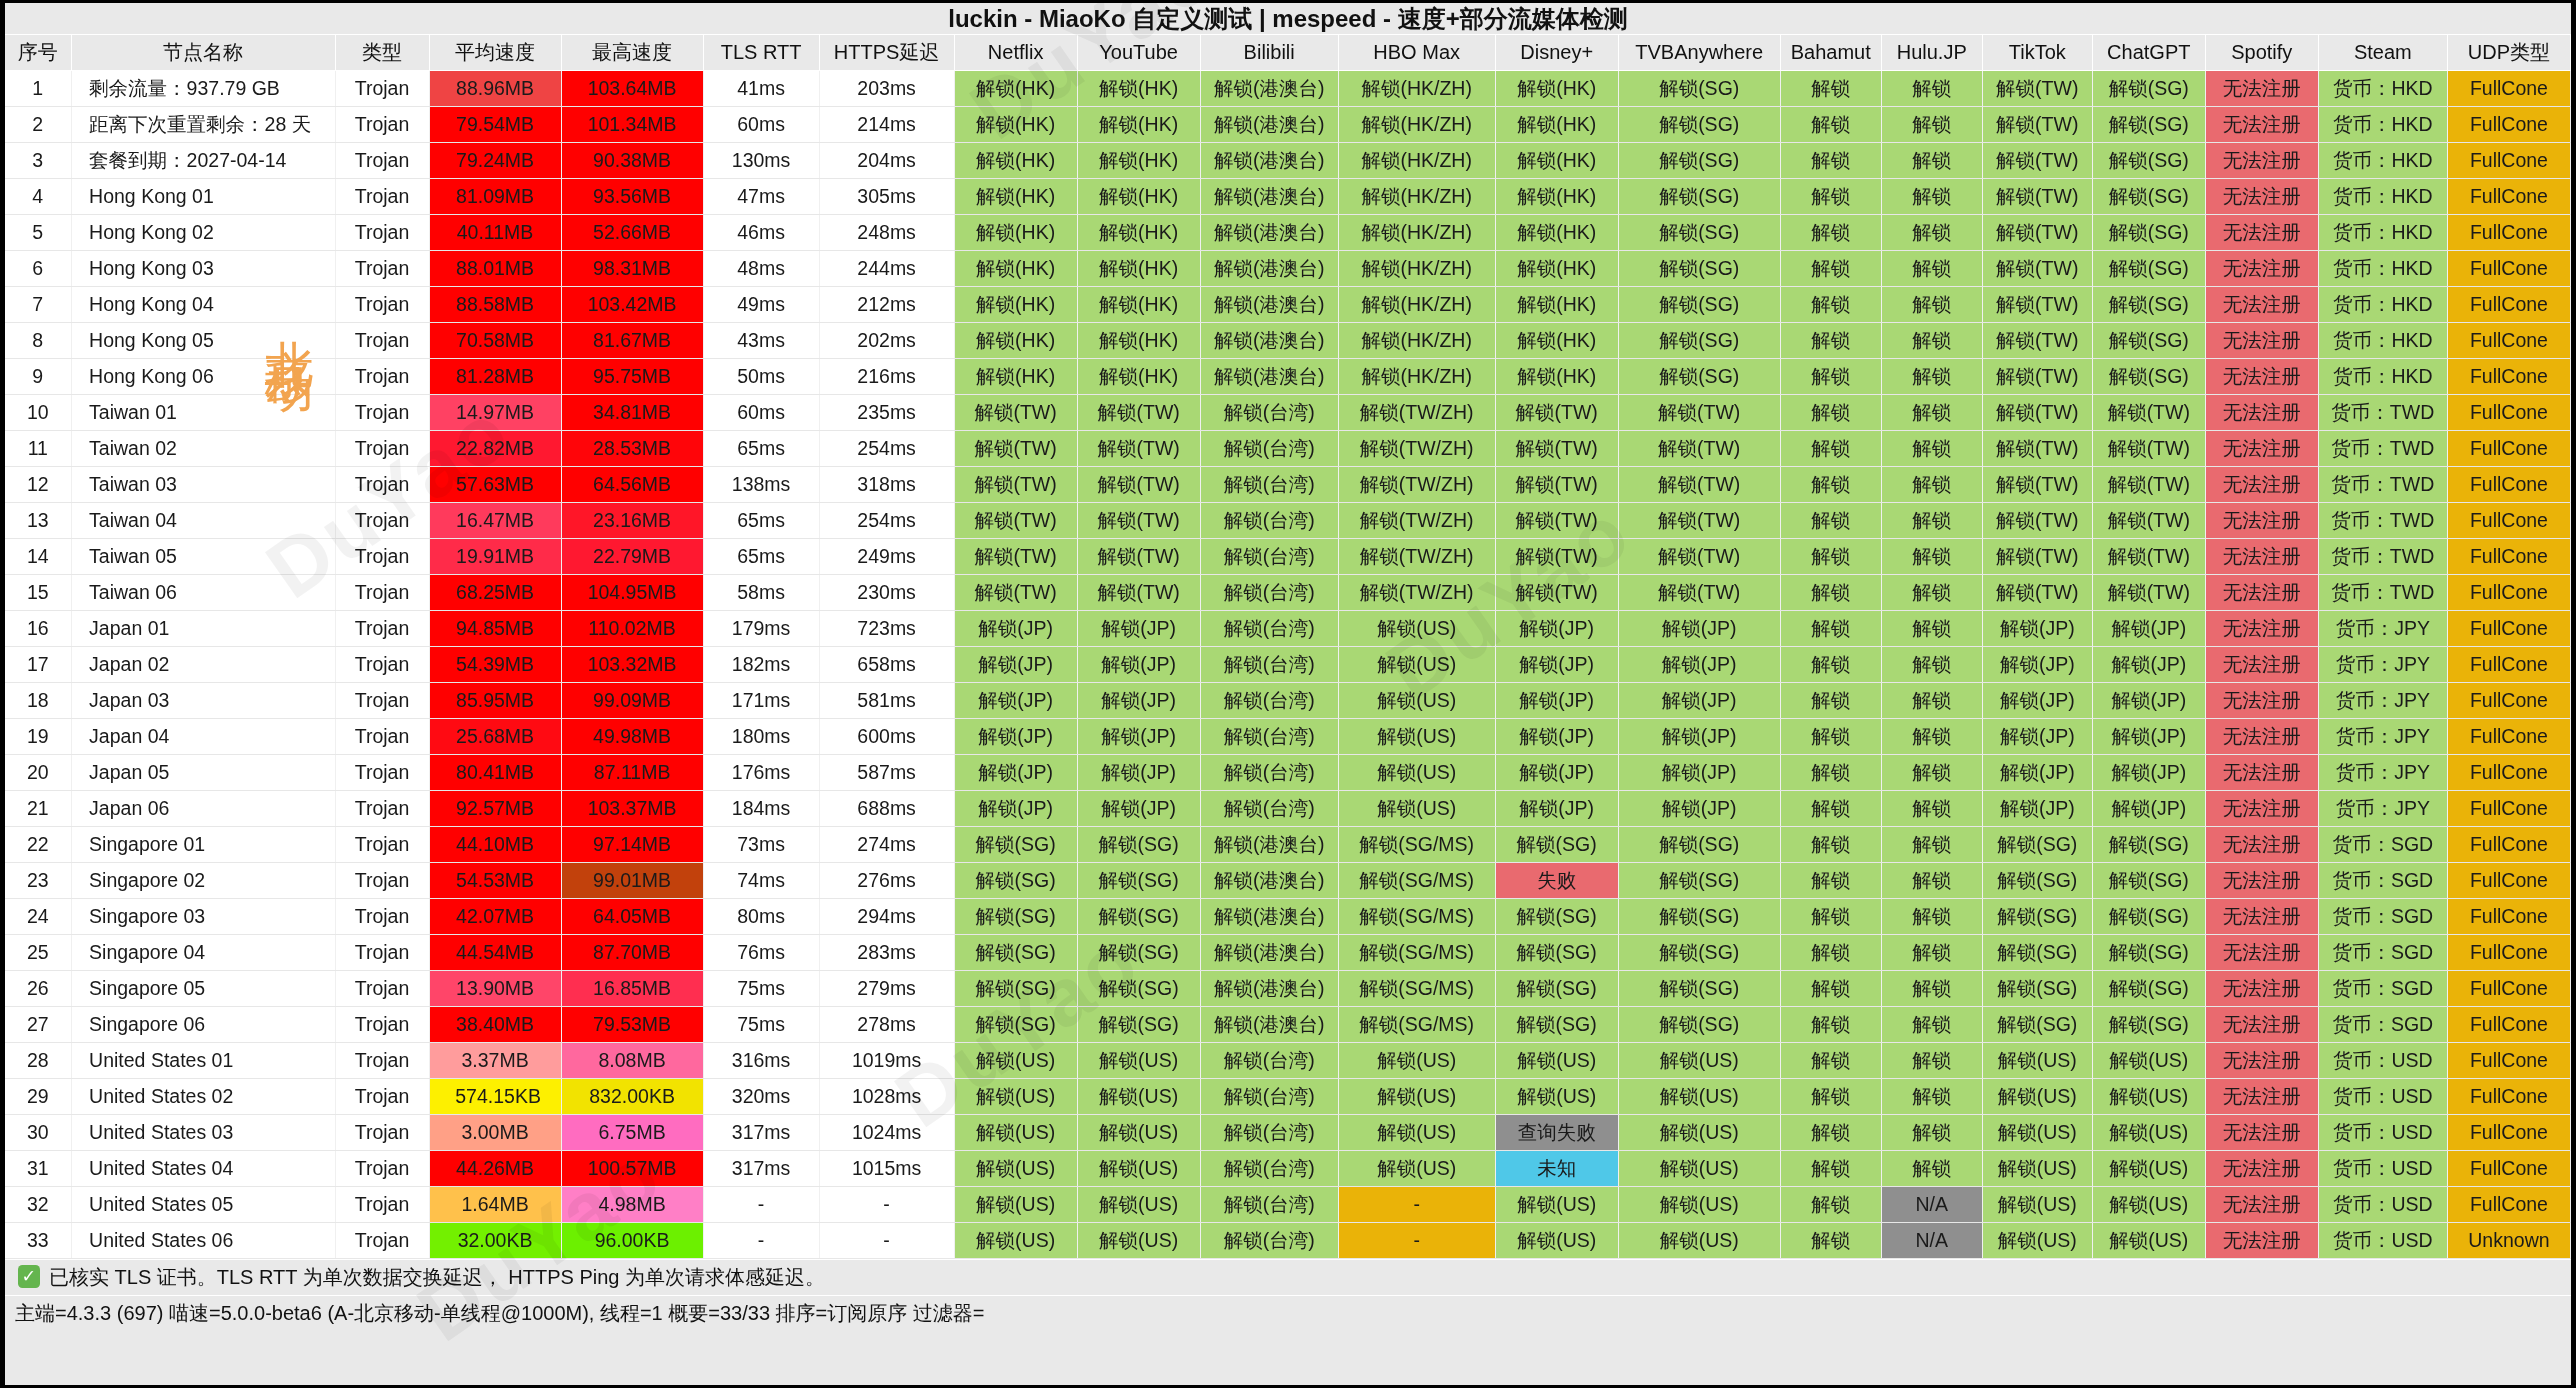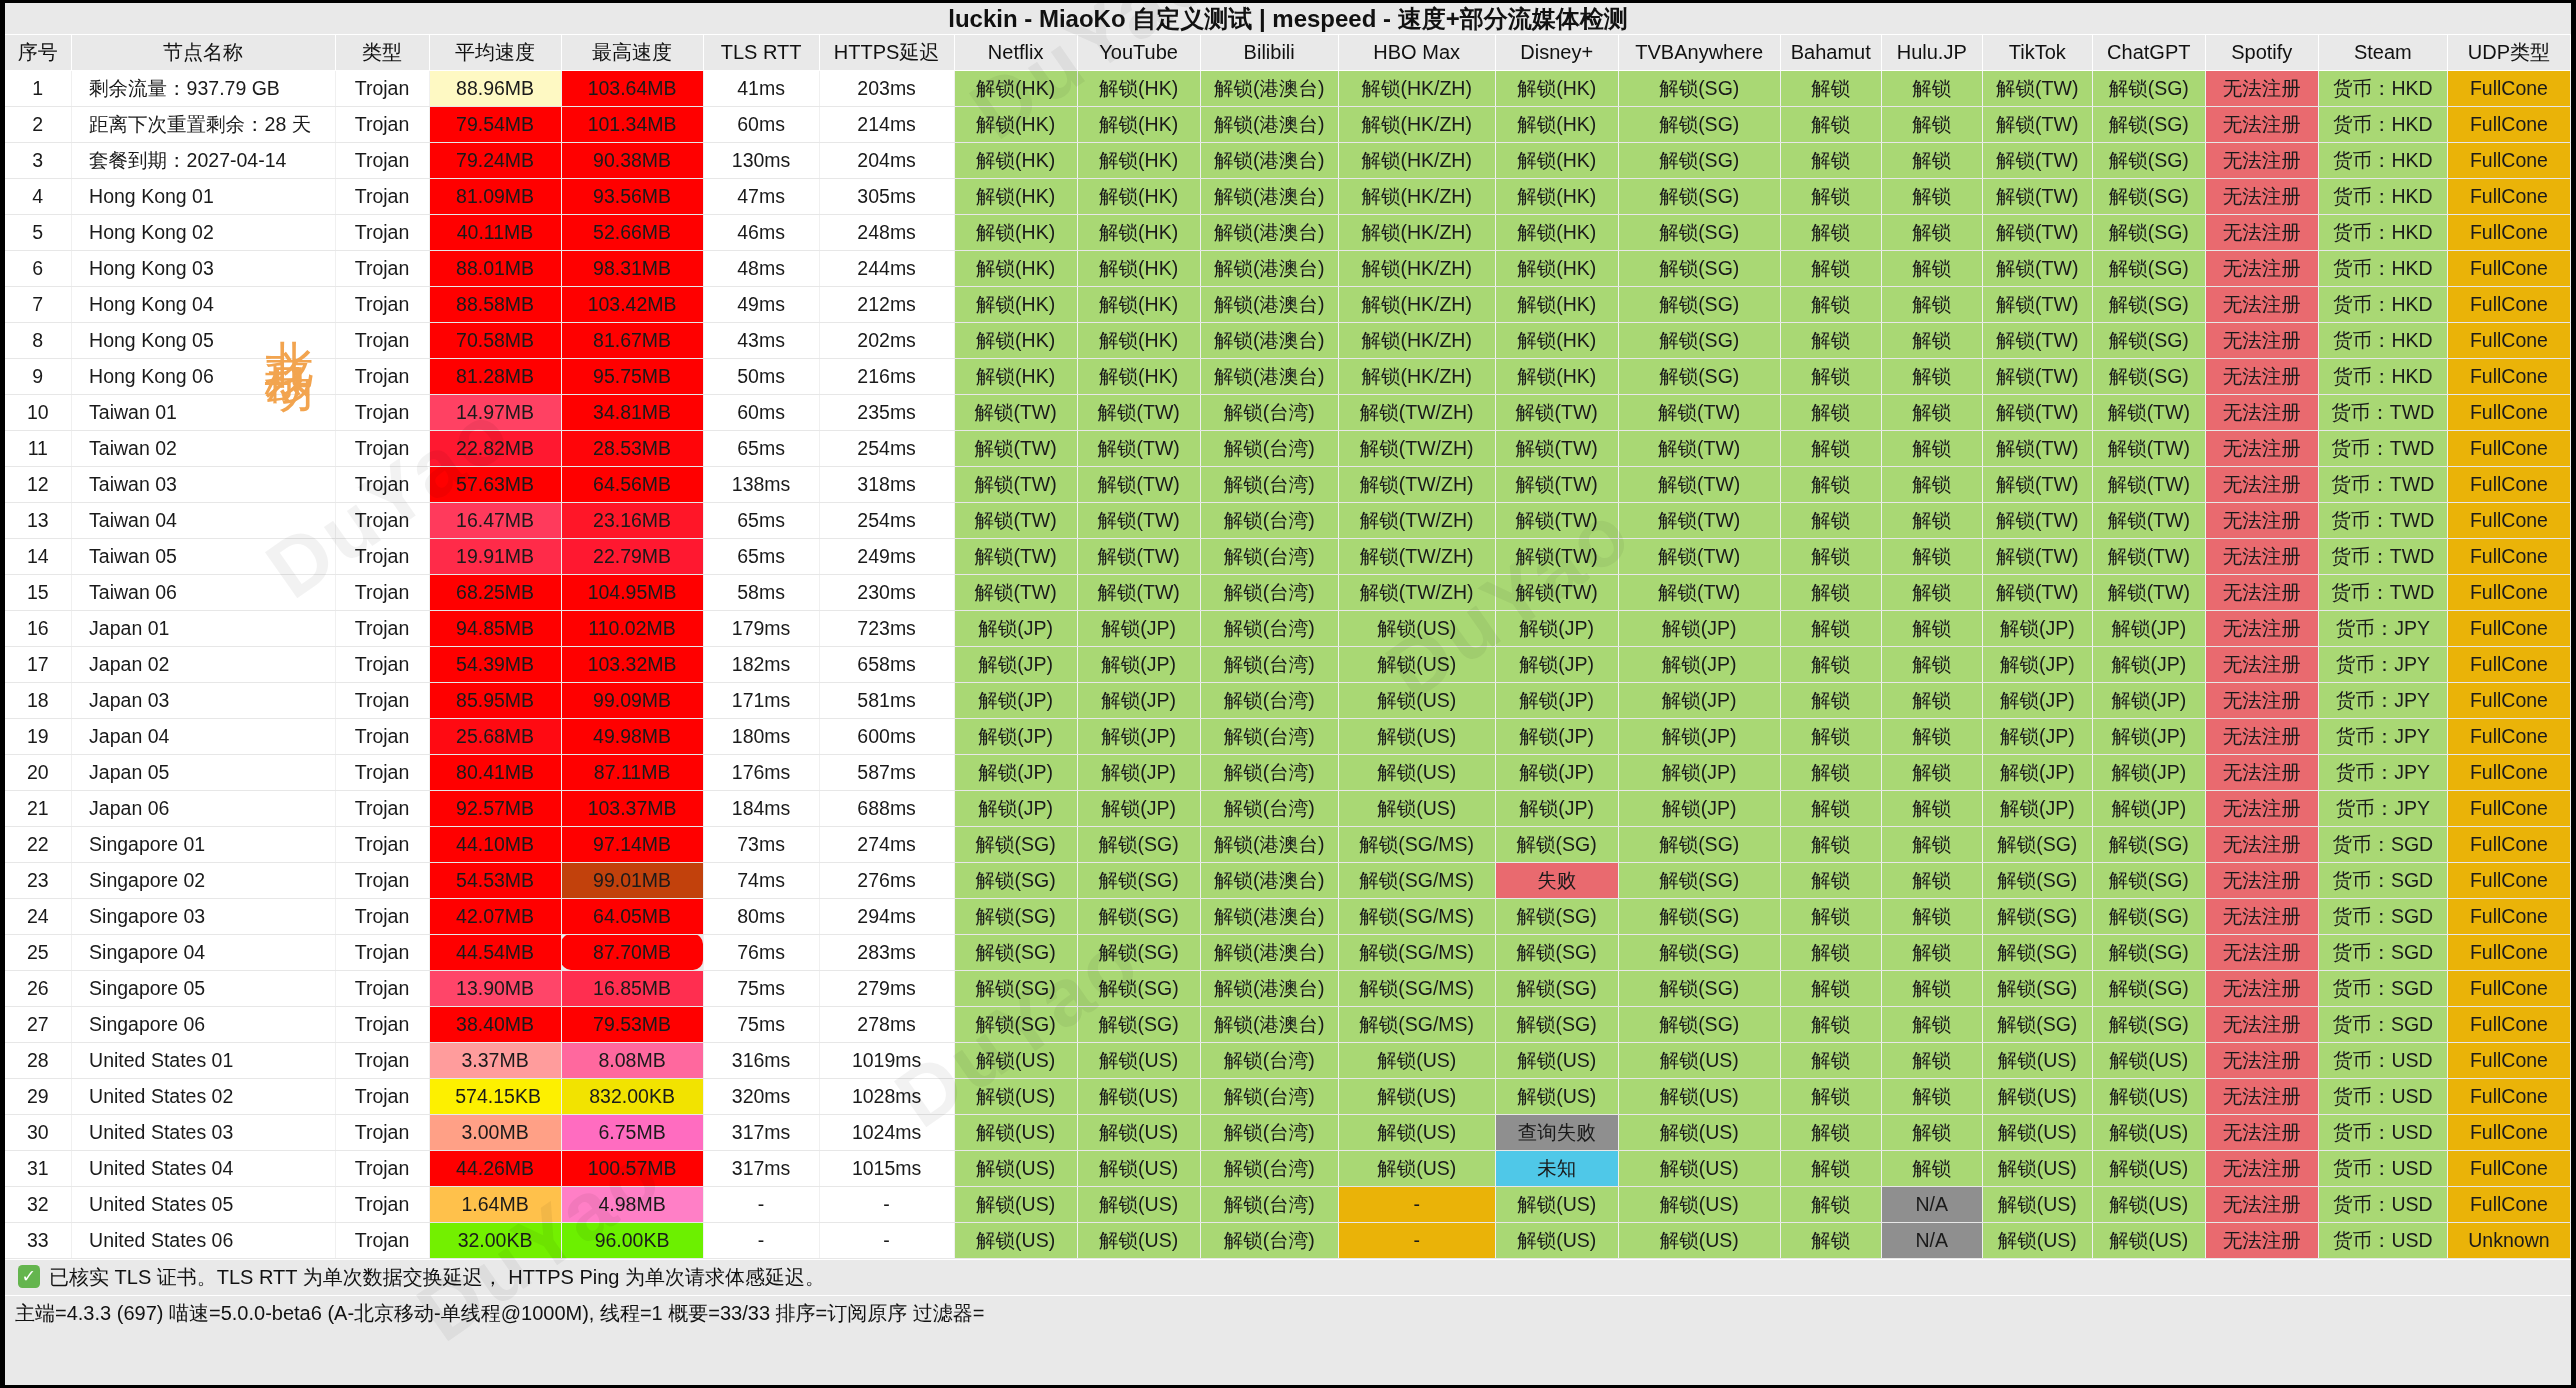--- a/index.html
+++ b/index.html
@@ -117,21 +117,21 @@
           <th>Spotify</th>
           <th>Steam</th>
           <th>UDP类型</th>
         </tr>
     </thead>
     <tbody id="table-body">
         <tr>
           <td class="c-idx">1</td>
           <td class="c-name">剩余流量：937.79 GB</td>
           <td class="c-type">Trojan</td>
-          <td class="c-speed" style="background: #fef9c3;">88.96MB</td>
+          <td class="c-speed" style="background: #ef4444;">88.96MB</td>
           <td class="c-speed" style="background: rgb(255, 0, 0);">103.64MB</td>
           <td class="c-ms">41ms</td>
           <td class="c-ms">203ms</td>
           <td class="s-ok">解锁(HK)</td>
           <td class="s-ok">解锁(HK)</td>
           <td class="s-ok">解锁(港澳台)</td>
           <td class="s-ok">解锁(HK/ZH)</td>
           <td class="s-ok">解锁(HK)</td>
           <td class="s-ok">解锁(SG)</td>
           <td class="s-ok">解锁</td>
@@ -646,21 +646,21 @@
           <td class="s-ok">解锁(SG)</td>
           <td class="s-fail">无法注册</td>
           <td class="s-ok">货币：SGD</td>
           <td class="s-plain">FullCone</td>
         </tr>
         <tr>
           <td class="c-idx">25</td>
           <td class="c-name">Singapore 04</td>
           <td class="c-type">Trojan</td>
           <td class="c-speed" style="background: rgb(255, 0, 0);">44.54MB</td>
-          <td class="c-speed" style="background: rgb(255, 0, 0); border-radius: 10px;">87.70MB</td>
+          <td class="c-speed" style="background: rgb(255, 0, 0);">87.70MB</td>
           <td class="c-ms">76ms</td>
           <td class="c-ms">283ms</td>
           <td class="s-ok">解锁(SG)</td>
           <td class="s-ok">解锁(SG)</td>
           <td class="s-ok">解锁(港澳台)</td>
           <td class="s-ok">解锁(SG/MS)</td>
           <td class="s-ok">解锁(SG)</td>
           <td class="s-ok">解锁(SG)</td>
           <td class="s-ok">解锁</td>
           <td class="s-ok">解锁</td>

